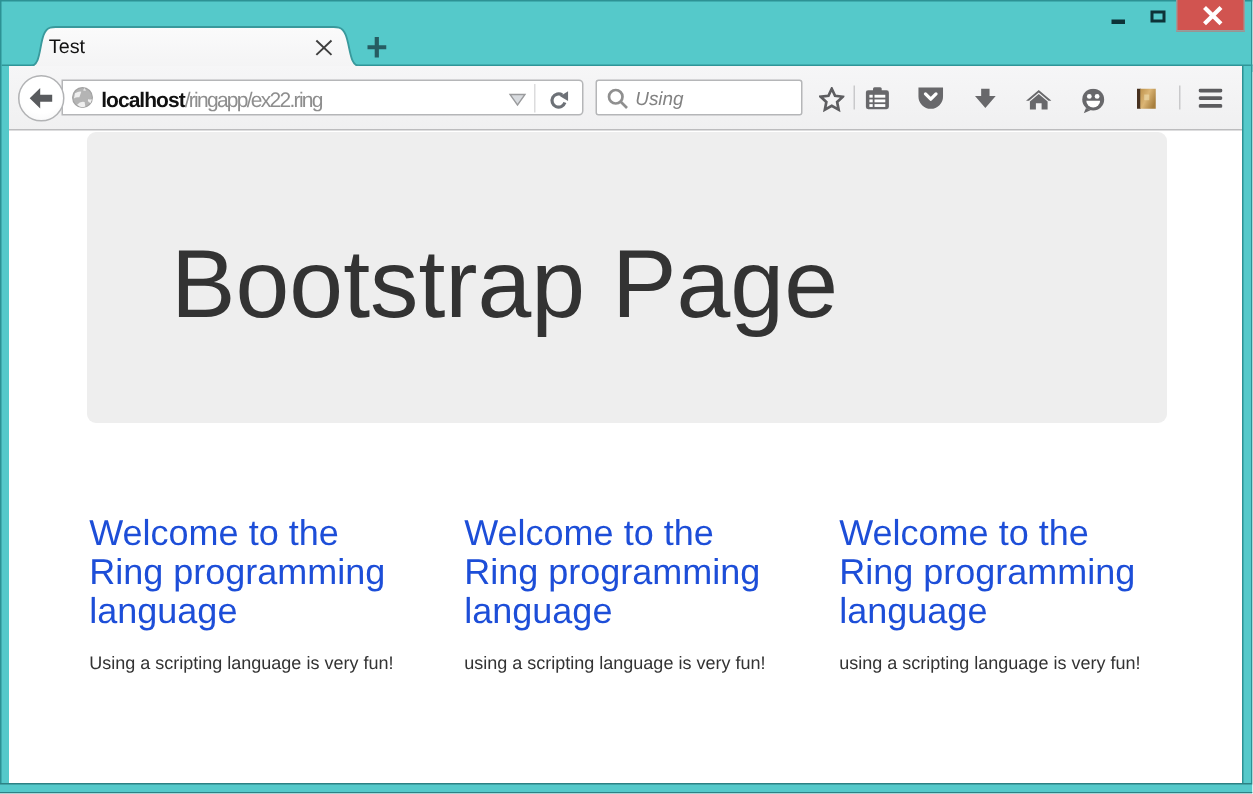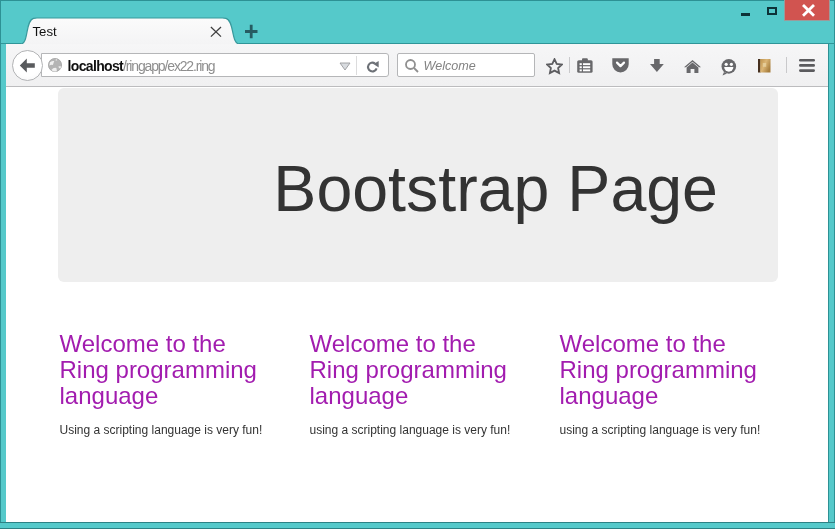--- a/index.html
+++ b/index.html
@@ -35,25 +35,25 @@
 
 #searchbox { position:absolute; left:390.5px; top:9px; width:138px; height:24px; background:#fff;
   border:1px solid #b5b6b8; border-radius:2px; box-sizing:border-box; }
 #searchtext { position:absolute; left:26px; top:5.2px; font-size:12.6px; font-style:italic; color:#828282; }
 
 .tsep { position:absolute; top:13px; width:1px; height:16px; background:#c9c9cb; }
 
 
 #content { position:absolute; left:6px; top:87px; width:822px; height:435px; background:#fff; color:#333; overflow:hidden; }
 .container { width:720px; margin:0 auto; position:relative; left:1px; }
-.jumbotron { margin-top:1px; padding:47px 60px 47.3px 56px; background:#eee; border-radius:6px;text-align:right; }
+.jumbotron { margin-top:1px; padding:47px 60px 47.3px 56px; background:#eee; border-radius:6px; }
 .jumbotron h1 { font-size:64.5px; font-weight:normal; line-height:69.3px; margin:20px 0 10px; color:#333; }
 .row { margin:29px -15px 0; position:relative; left:1.5px; overflow:hidden; }
 .col { float:left; width:220px; padding:0 15px; }
-.col h3 { font-size:24px; font-weight:normal; line-height:1.1; margin:20px 0 12px; color:#a21caf; }
+.col h3 { font-size:24px; font-weight:normal; line-height:1.1; margin:32px 0 12px; color:#1d4ed8; }
 .col p { font-size:12px; line-height:1.42857; color:#333; }
 </style>
 </head>
 <body>
 <div id="win">
 
   <div id="content">
     <div class="container">
       <div class="jumbotron">
           <h1>Bootstrap Page</h1>
@@ -129,21 +129,21 @@
     <div id="backbtn">
       <svg style="display:block" width="29" height="29" viewBox="0 0 29 29">
         <path d="M 6.8 14.5 L 13.8 7.6 L 13.8 12.2 L 21.8 12.2 L 21.8 16.8 L 13.8 16.8 L 13.8 21.4 Z" fill="#595b5e"></path>
       </svg>
     </div>
     <div id="searchbox">
       <svg style="position:absolute;left:6px;top:4px" width="16" height="16" viewBox="0 0 16 16">
         <circle cx="6.5" cy="6.5" r="4.5" stroke="#8f8f8f" stroke-width="1.8" fill="none"></circle>
         <path d="M 10 10 L 14 14" stroke="#8f8f8f" stroke-width="1.8"></path>
       </svg>
-      <div id="searchtext">Welcome</div>
+      <div id="searchtext">Using</div>
     </div>
 
     <div class="tsep" style="left:563.1px"></div>
     <div class="tsep" style="left:779.6px"></div>
 
     <svg style="position:absolute;left:540px;top:13.5px" width="17" height="17" viewBox="0 0 17 17">
       <path d="M 8.5 1.2 L 10.7 5.9 L 15.9 6.5 L 12.1 10 L 13.1 15.1 L 8.5 12.6 L 3.9 15.1 L 4.9 10 L 1.1 6.5 L 6.3 5.9 Z" fill="none" stroke="#5d5d60" stroke-width="1.8" stroke-linejoin="miter"></path>
     </svg>
 
     <svg style="position:absolute;left:571px;top:14px" width="16" height="16" viewBox="0 0 16 16">

